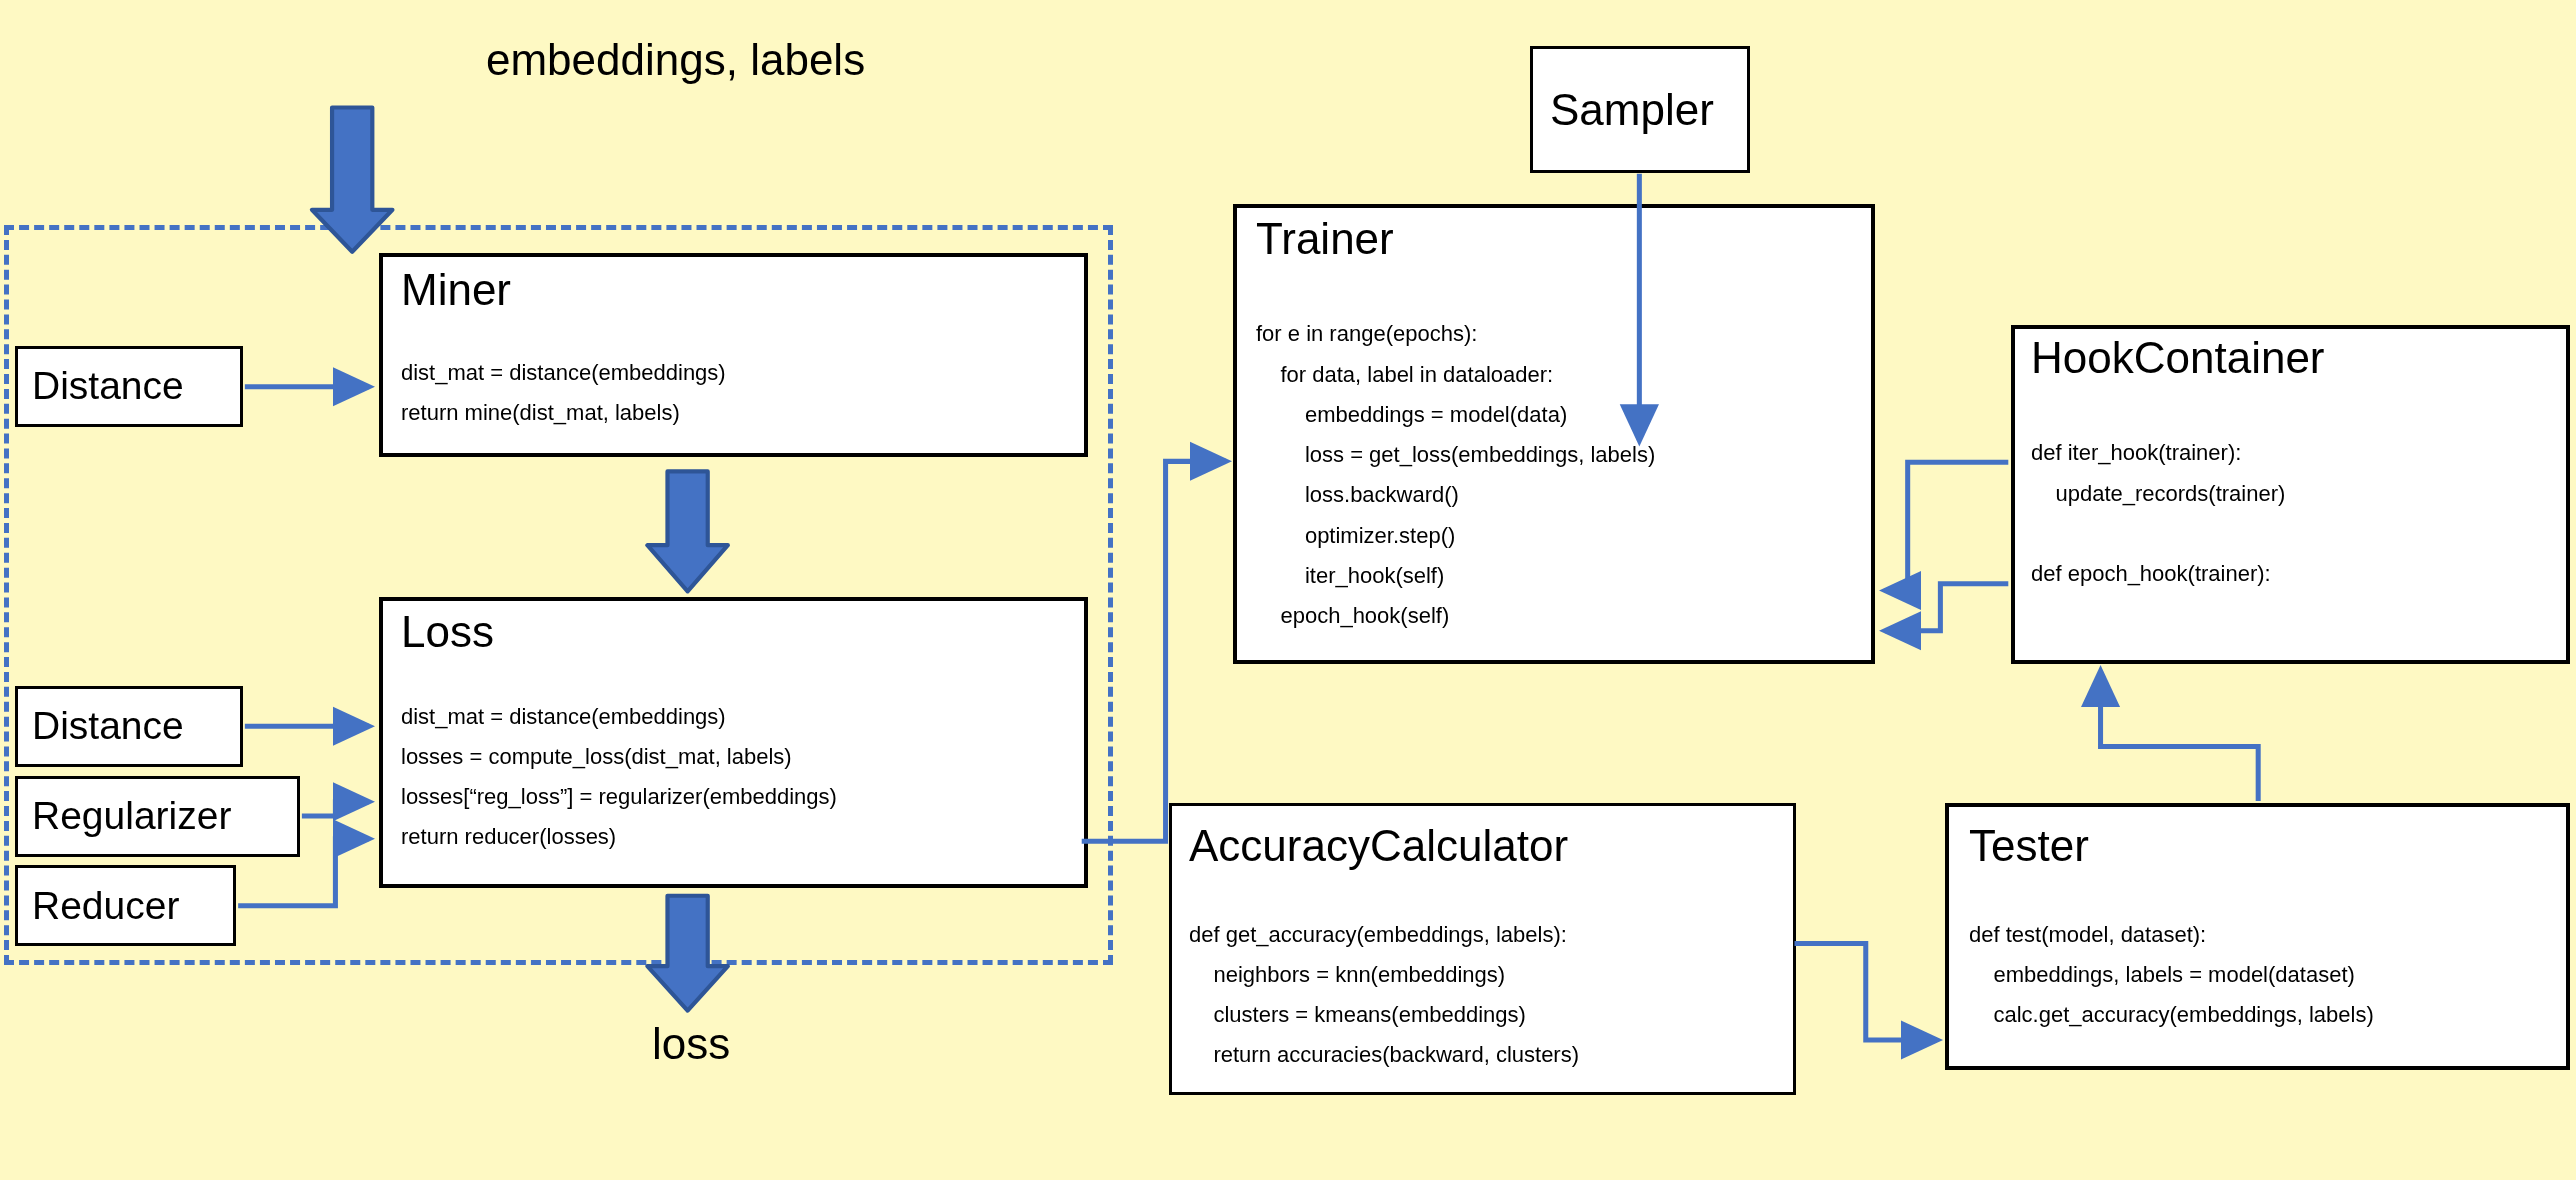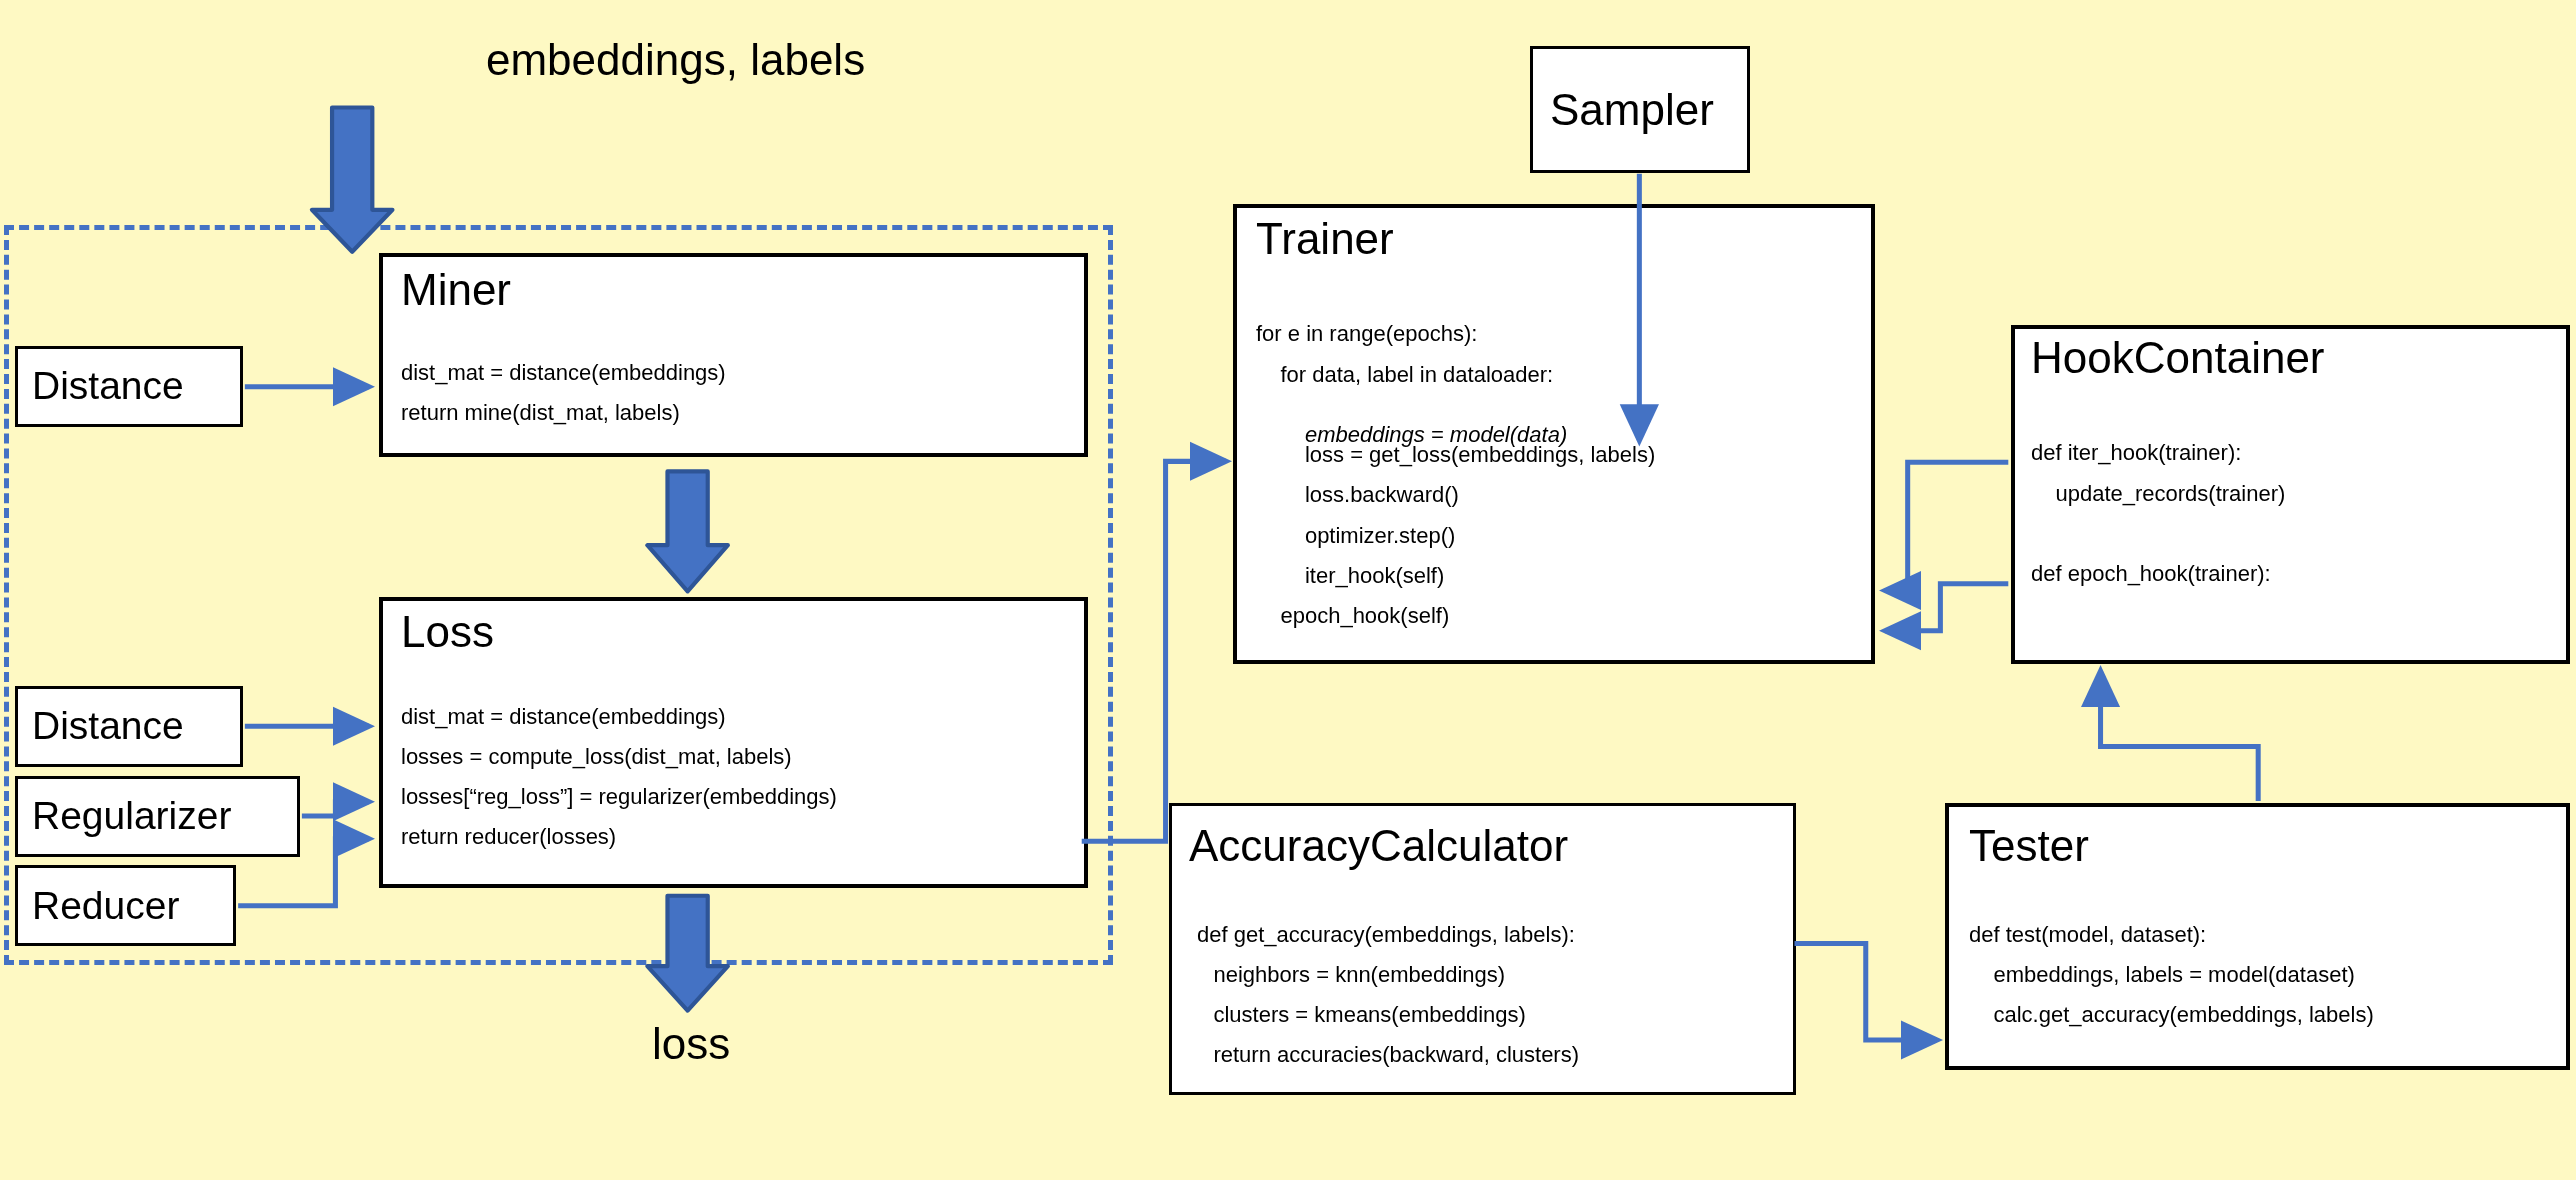--- a/index.html
+++ b/index.html
@@ -96,36 +96,36 @@
   <div class="box box-thin" style="left:15px; top:865px; width:221px; height:81px;"></div>
   <div class="smalllabel" style="left:32px; top:886px;">Reducer</div>
 
   <div class="box box-thin" style="left:1530px; top:46px; width:220px; height:127px;"></div>
   <div class="smalllabel" style="left:1550px; top:88px; font-size:44px;">Sampler</div>
 
   <div class="box" style="left:1233px; top:204px; width:642px; height:460px;"></div>
   <div class="title" style="left:1256px; top:216px;">Trainer</div>
   <div class="code" style="left:1256px; top:320px;">for e in range(epochs):</div>
   <div class="code" style="left:1256px; top:361px;">    for data, label in dataloader:</div>
-  <div class="code" style="left:1256px; top:421px;font-style:italic;">        embeddings = model(data)</div>
+  <div class="code" style="left:1256px; top:401px;">        embeddings = model(data)</div>
   <div class="code" style="left:1256px; top:441px;">        loss = get_loss(embeddings, labels)</div>
   <div class="code" style="left:1256px; top:481px;">        loss.backward()</div>
   <div class="code" style="left:1256px; top:522px;">        optimizer.step()</div>
   <div class="code" style="left:1256px; top:562px;">        iter_hook(self)</div>
   <div class="code" style="left:1256px; top:602px;text-align:right;">    epoch_hook(self)</div>
 
   <div class="box" style="left:2011px; top:325px; width:559px; height:339px;"></div>
   <div class="title" style="left:2031px; top:335px;">HookContainer</div>
   <div class="code" style="left:2031px; top:439px;">def iter_hook(trainer):</div>
   <div class="code" style="left:2031px; top:480px;">    update_records(trainer)</div>
   <div class="code" style="left:2031px; top:560px;">def epoch_hook(trainer):</div>
 
   <div class="box box-thin" style="left:1169px; top:803px; width:627px; height:292px;"></div>
   <div class="title" style="left:1189px; top:823px;">AccuracyCalculator</div>
-  <div class="code" style="left:1189px; top:921px;margin-left:8px;">def get_accuracy(embeddings, labels):</div>
+  <div class="code" style="left:1189px; top:921px;">def get_accuracy(embeddings, labels):</div>
   <div class="code" style="left:1189px; top:961px;">    neighbors = knn(embeddings)</div>
   <div class="code" style="left:1189px; top:1001px;">    clusters = kmeans(embeddings)</div>
   <div class="code" style="left:1189px; top:1041px;">    return accuracies(backward, clusters)</div>
 
   <div class="box" style="left:1945px; top:803px; width:625px; height:267px;"></div>
   <div class="title" style="left:1969px; top:823px;">Tester</div>
   <div class="code" style="left:1969px; top:921px;">def test(model, dataset):</div>
   <div class="code" style="left:1969px; top:961px;">    embeddings, labels = model(dataset)</div>
   <div class="code" style="left:1969px; top:1001px;">    calc.get_accuracy(embeddings, labels)</div>
 

